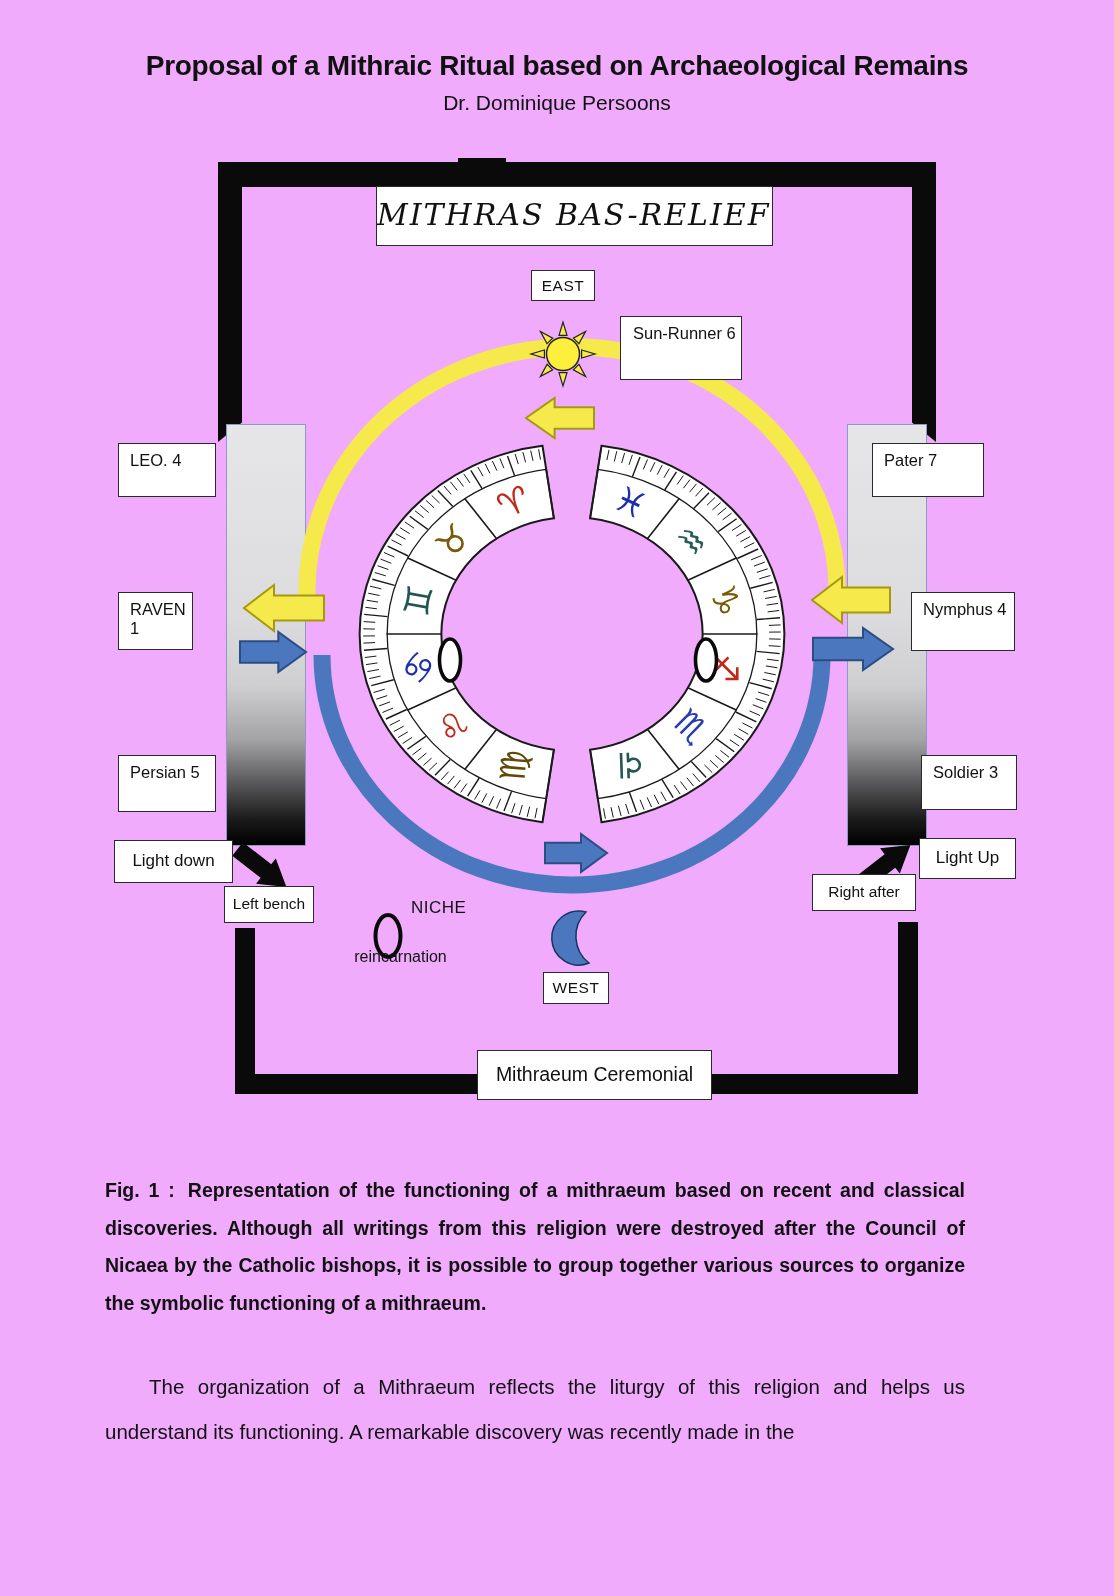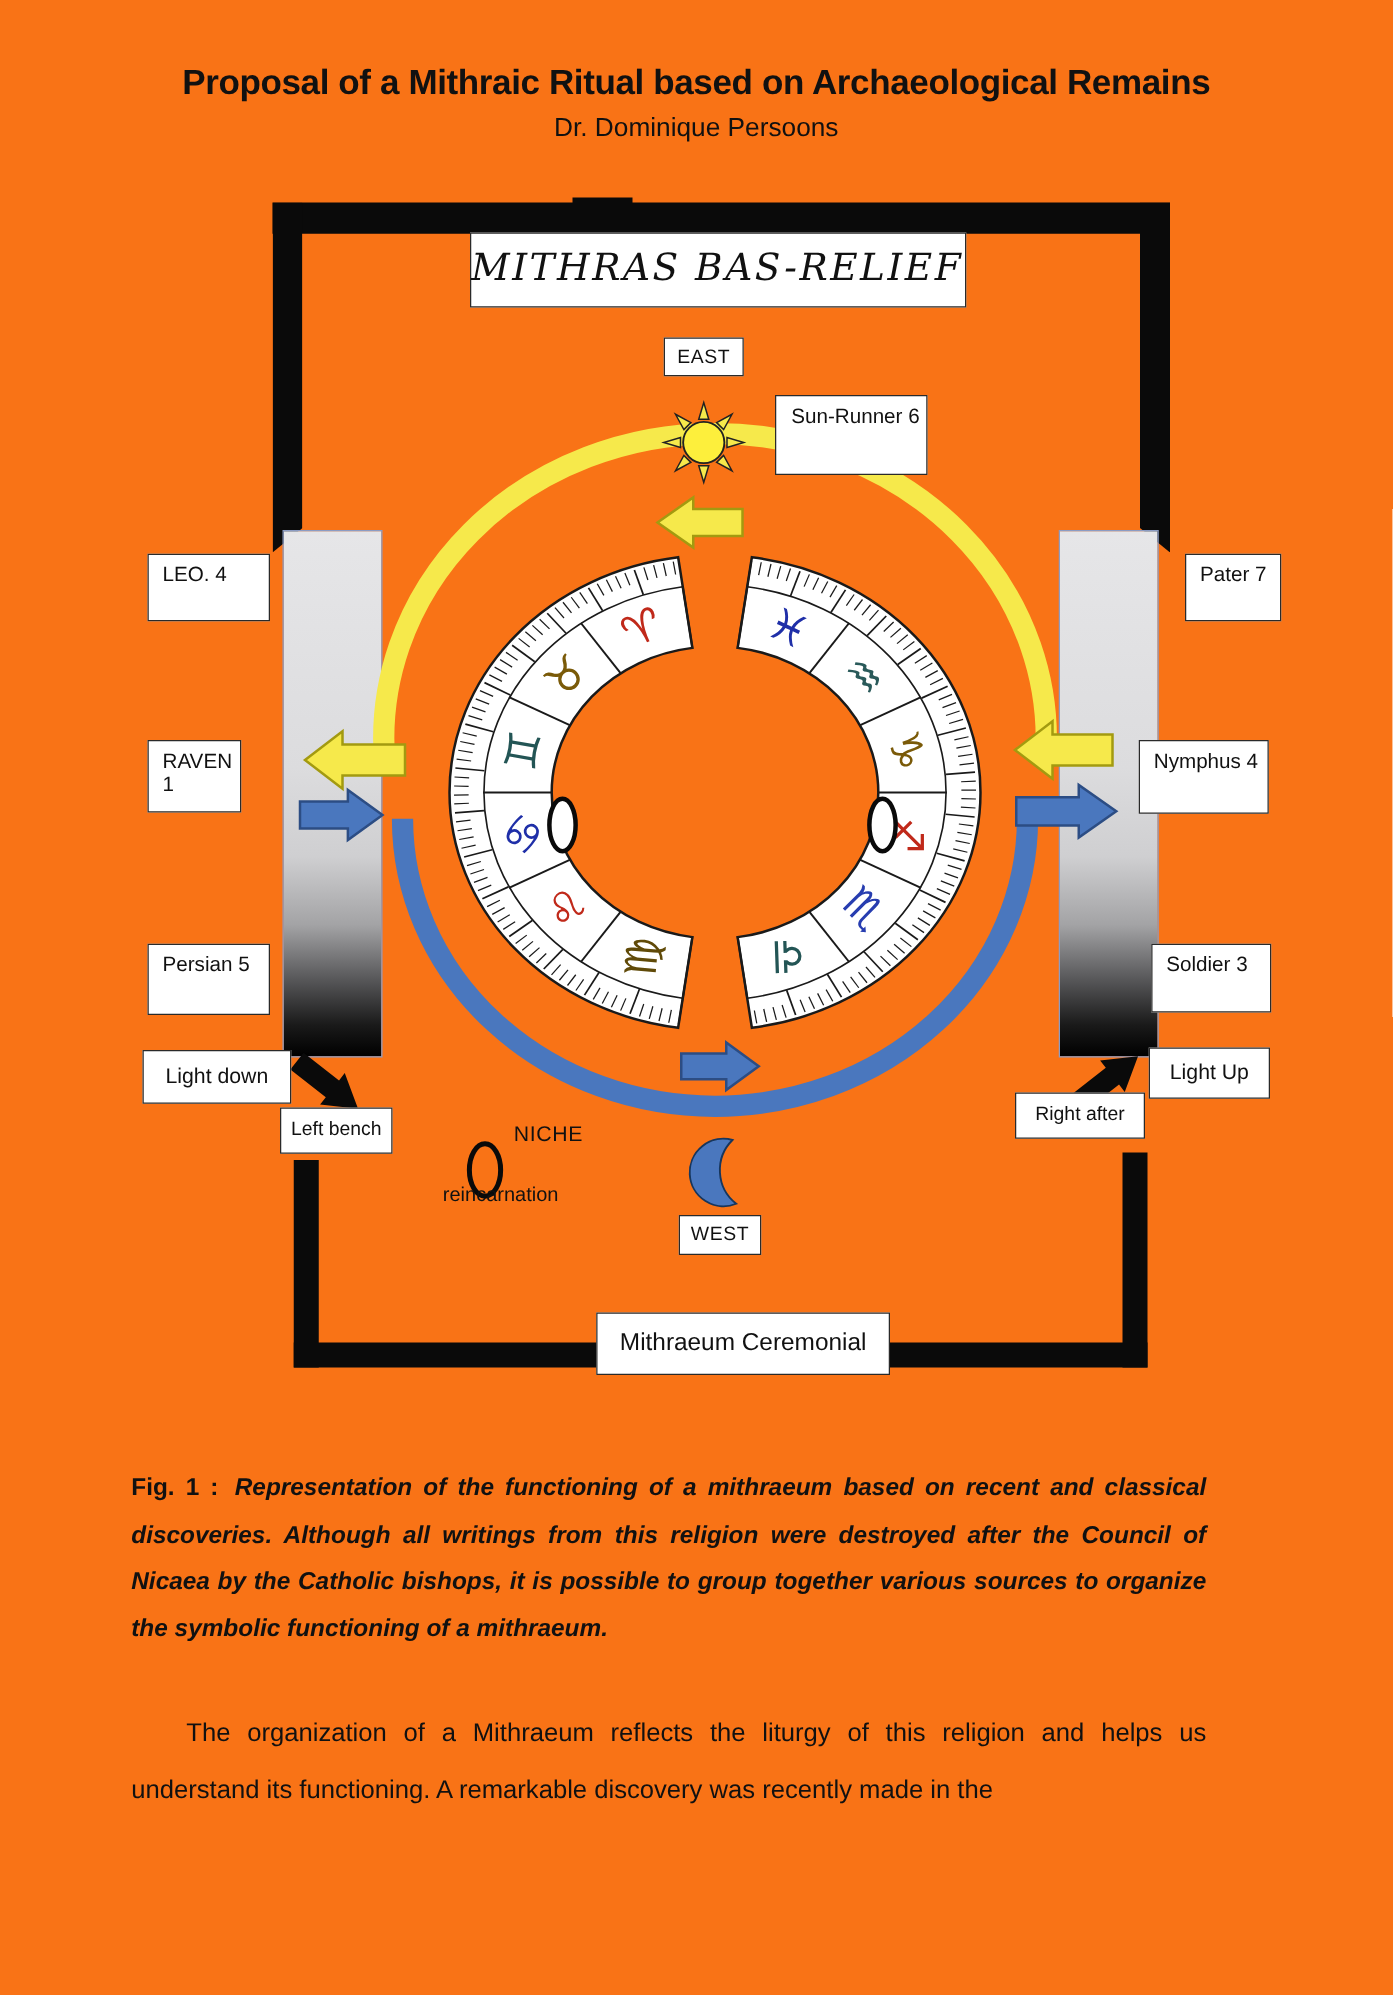--- a/index.html
+++ b/index.html
@@ -1,17 +1,17 @@
 <!DOCTYPE html>
 <html><head>
 <meta charset="utf-8">
 <style>
   html,body{margin:0;padding:0;background:#fff;}
   body{width:1114px;height:1596px;position:relative;font-family:"Liberation Sans",sans-serif;color:#111;}
-  .page{position:absolute;inset:0;background:#f97316;overflow:hidden;padding-left:24px;}
+  .page{position:absolute;inset:0;background:#f0abfc;overflow:hidden;padding-left:24px;}
   #page-title{position:absolute;top:50px;left:0;width:100%;text-align:center;font-size:28px;font-weight:bold;margin:0;letter-spacing:-0.3px;}
   #page-subtitle{position:absolute;top:91px;left:0;width:100%;text-align:center;font-size:21px;font-weight:normal;margin:0;}
   .wall{position:absolute;background:#0a0a0a;}
   .wall-top{left:218px;top:162px;width:718px;height:25px;}
   .wall-top-tab{left:458px;top:158px;width:48px;height:33px;}
   .wall-left{left:218px;top:162px;width:24px;height:280px;clip-path:polygon(0 0,100% 0,100% 93%,0 100%);}
   .wall-right{left:912px;top:162px;width:24px;height:280px;clip-path:polygon(0 0,100% 0,100% 100%,0 93%);}
   .wall-bottom-left{left:235px;top:928px;width:20px;height:166px;}
   .wall-bottom-right{left:898px;top:922px;width:20px;height:172px;}
   .wall-bottom{left:235px;top:1074px;width:683px;height:20px;}
@@ -23,35 +23,35 @@
   .box{position:absolute;background:#fff;border:1.6px solid #2a2a2a;box-sizing:border-box;}
   .mithras{left:376px;top:186px;width:397px;height:60px;text-align:left;line-height:56px;
     font-family:"DejaVu Serif",serif;font-style:italic;font-size:30px;letter-spacing:2px;border-width:1.4px;}
   .east{left:531px;top:270px;width:64px;height:31px;text-align:center;line-height:29px;font-size:15.5px;letter-spacing:.5px;}
   .west{left:543px;top:972px;width:66px;height:32px;text-align:center;line-height:30px;font-size:15.5px;letter-spacing:.5px;}
   .sunrunner{left:620px;top:316px;width:122px;height:64px;font-size:16.5px;padding:7px 0 0 12px;}
   .grade{font-size:16.5px;padding:7px 0 0 11px;}
   .g-leo{left:118px;top:443px;width:98px;height:54px;}
   .g-raven{left:118px;top:592px;width:75px;height:58px;}
   .g-persian{left:118px;top:755px;width:98px;height:57px;}
-  .g-pater{left:948px;top:443px;width:77px;height:54px;}
+  .g-pater{left:872px;top:443px;width:112px;height:54px;}
   .g-nymphus{left:911px;top:592px;width:104px;height:59px;}
   .g-soldier{left:921px;top:755px;width:96px;height:55px;}
   .lightdown{left:114px;top:840px;width:119px;height:43px;font-size:17px;line-height:40px;text-align:center;}
   .lightup{left:919px;top:838px;width:97px;height:41px;font-size:17px;line-height:38px;text-align:center;}
   .benchlabel{font-size:15.5px;text-align:center;}
   .leftbench{left:224px;top:886px;width:90px;height:37px;line-height:34px;}
   .rightbench{left:812px;top:874px;width:104px;height:37px;line-height:34px;}
   .ceremonial{left:477px;top:1050px;width:235px;height:50px;text-align:center;line-height:47px;font-size:19.5px;border-width:1.4px;}
   .niche-text{position:absolute;left:411px;top:898px;font-size:17px;letter-spacing:.5px;}
   .reinc-text{position:absolute;left:343px;top:948px;width:115px;text-align:center;font-size:16px;}
   #dsvg{position:absolute;left:0;top:0;width:1114px;height:1596px;pointer-events:none;}
   .caption{position:absolute;left:105px;top:1172px;width:860px;margin:0;font-size:19.5px;line-height:37.5px;font-weight:bold;text-align:justify;}
   .cap-prefix{font-style:normal;margin-right:13px;}
-  .cap-text{font-style:italic;}
+  .cap-text{}
   .body-text{position:absolute;left:105px;top:1364px;width:860px;margin:0;font-size:20.5px;line-height:45px;text-align:justify;text-indent:44px;}
 </style>
 </head>
 <body>
 
 <div class="page">
   <h1 id="page-title">Proposal of a Mithraic Ritual based on Archaeological Remains</h1>
   <h2 id="page-subtitle">Dr. Dominique Persoons</h2>
 
   <div class="wall wall-top"></div>

